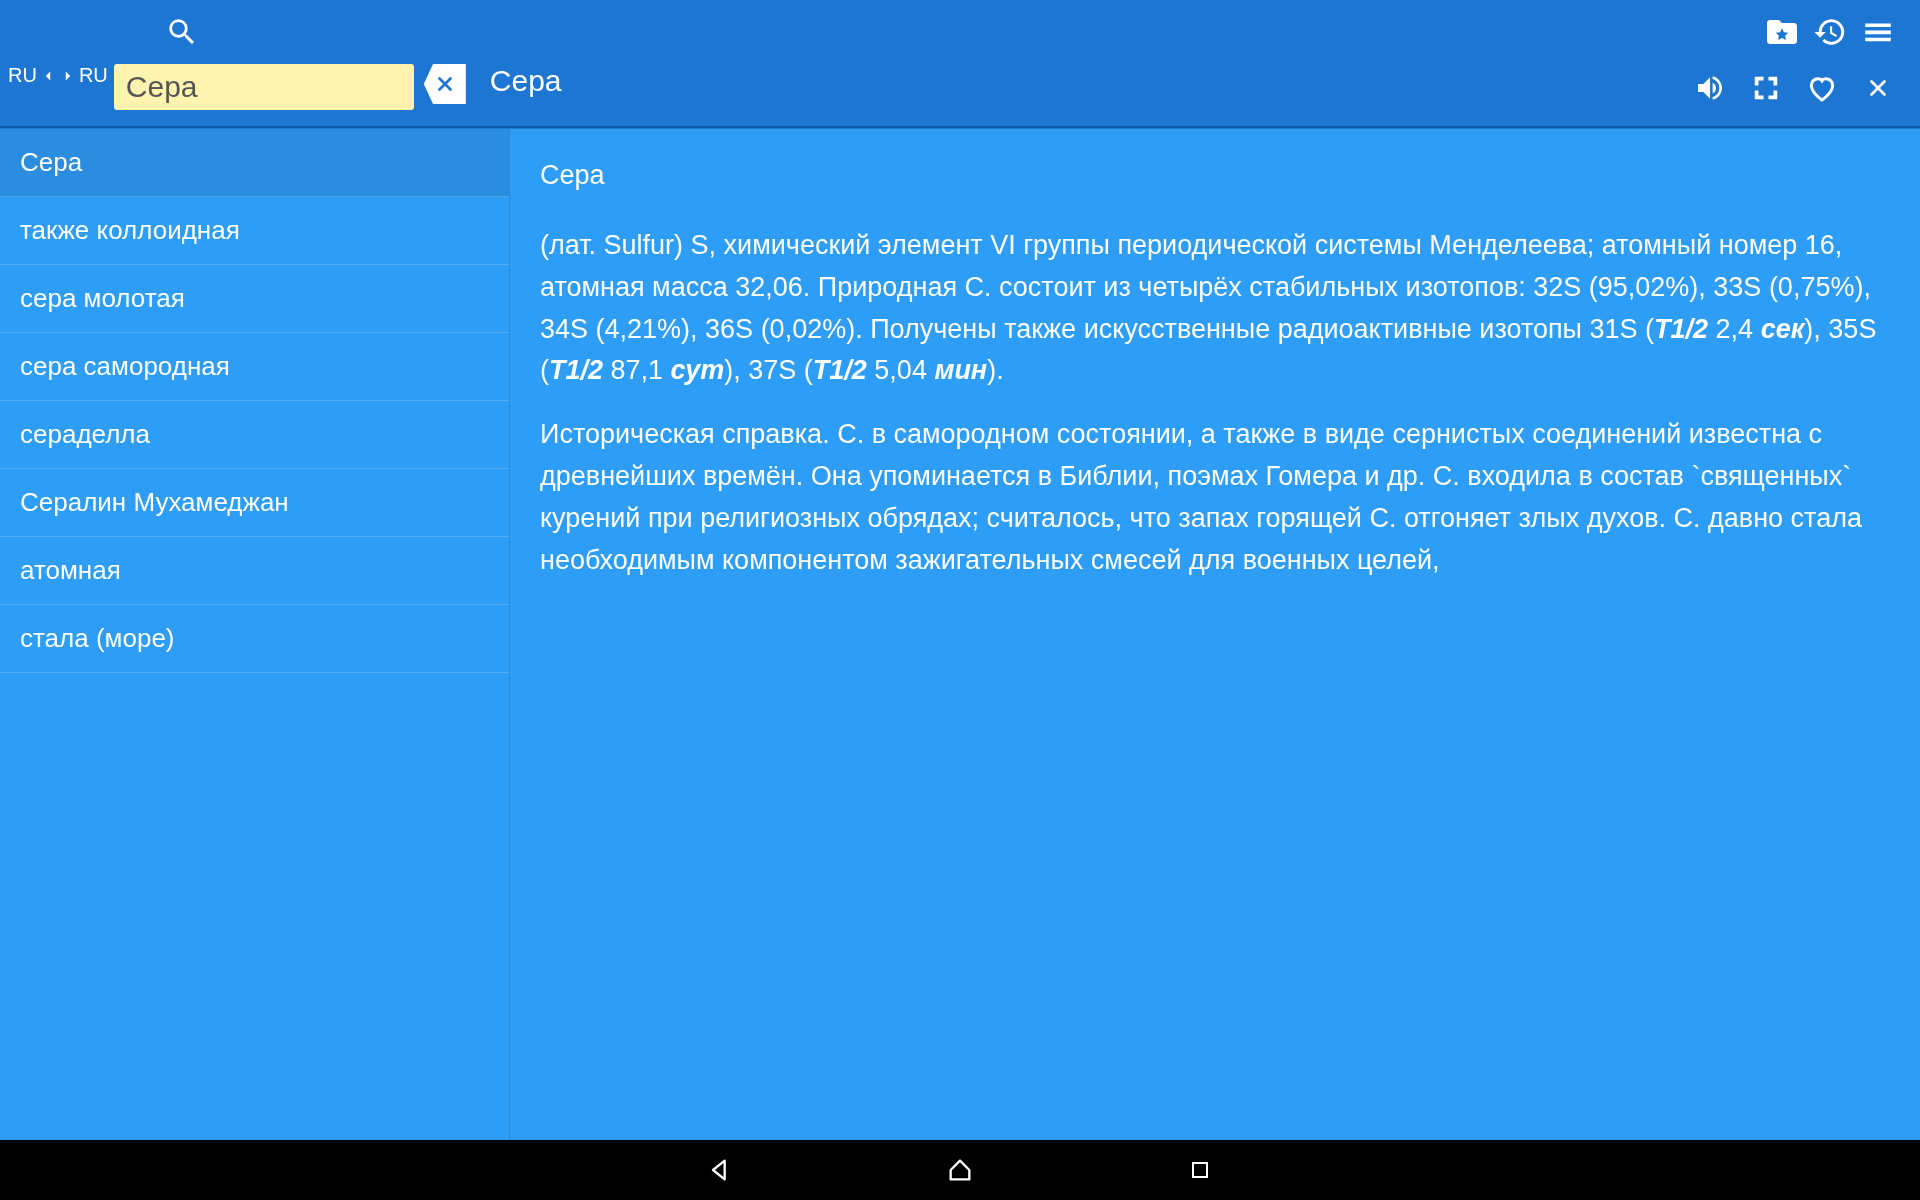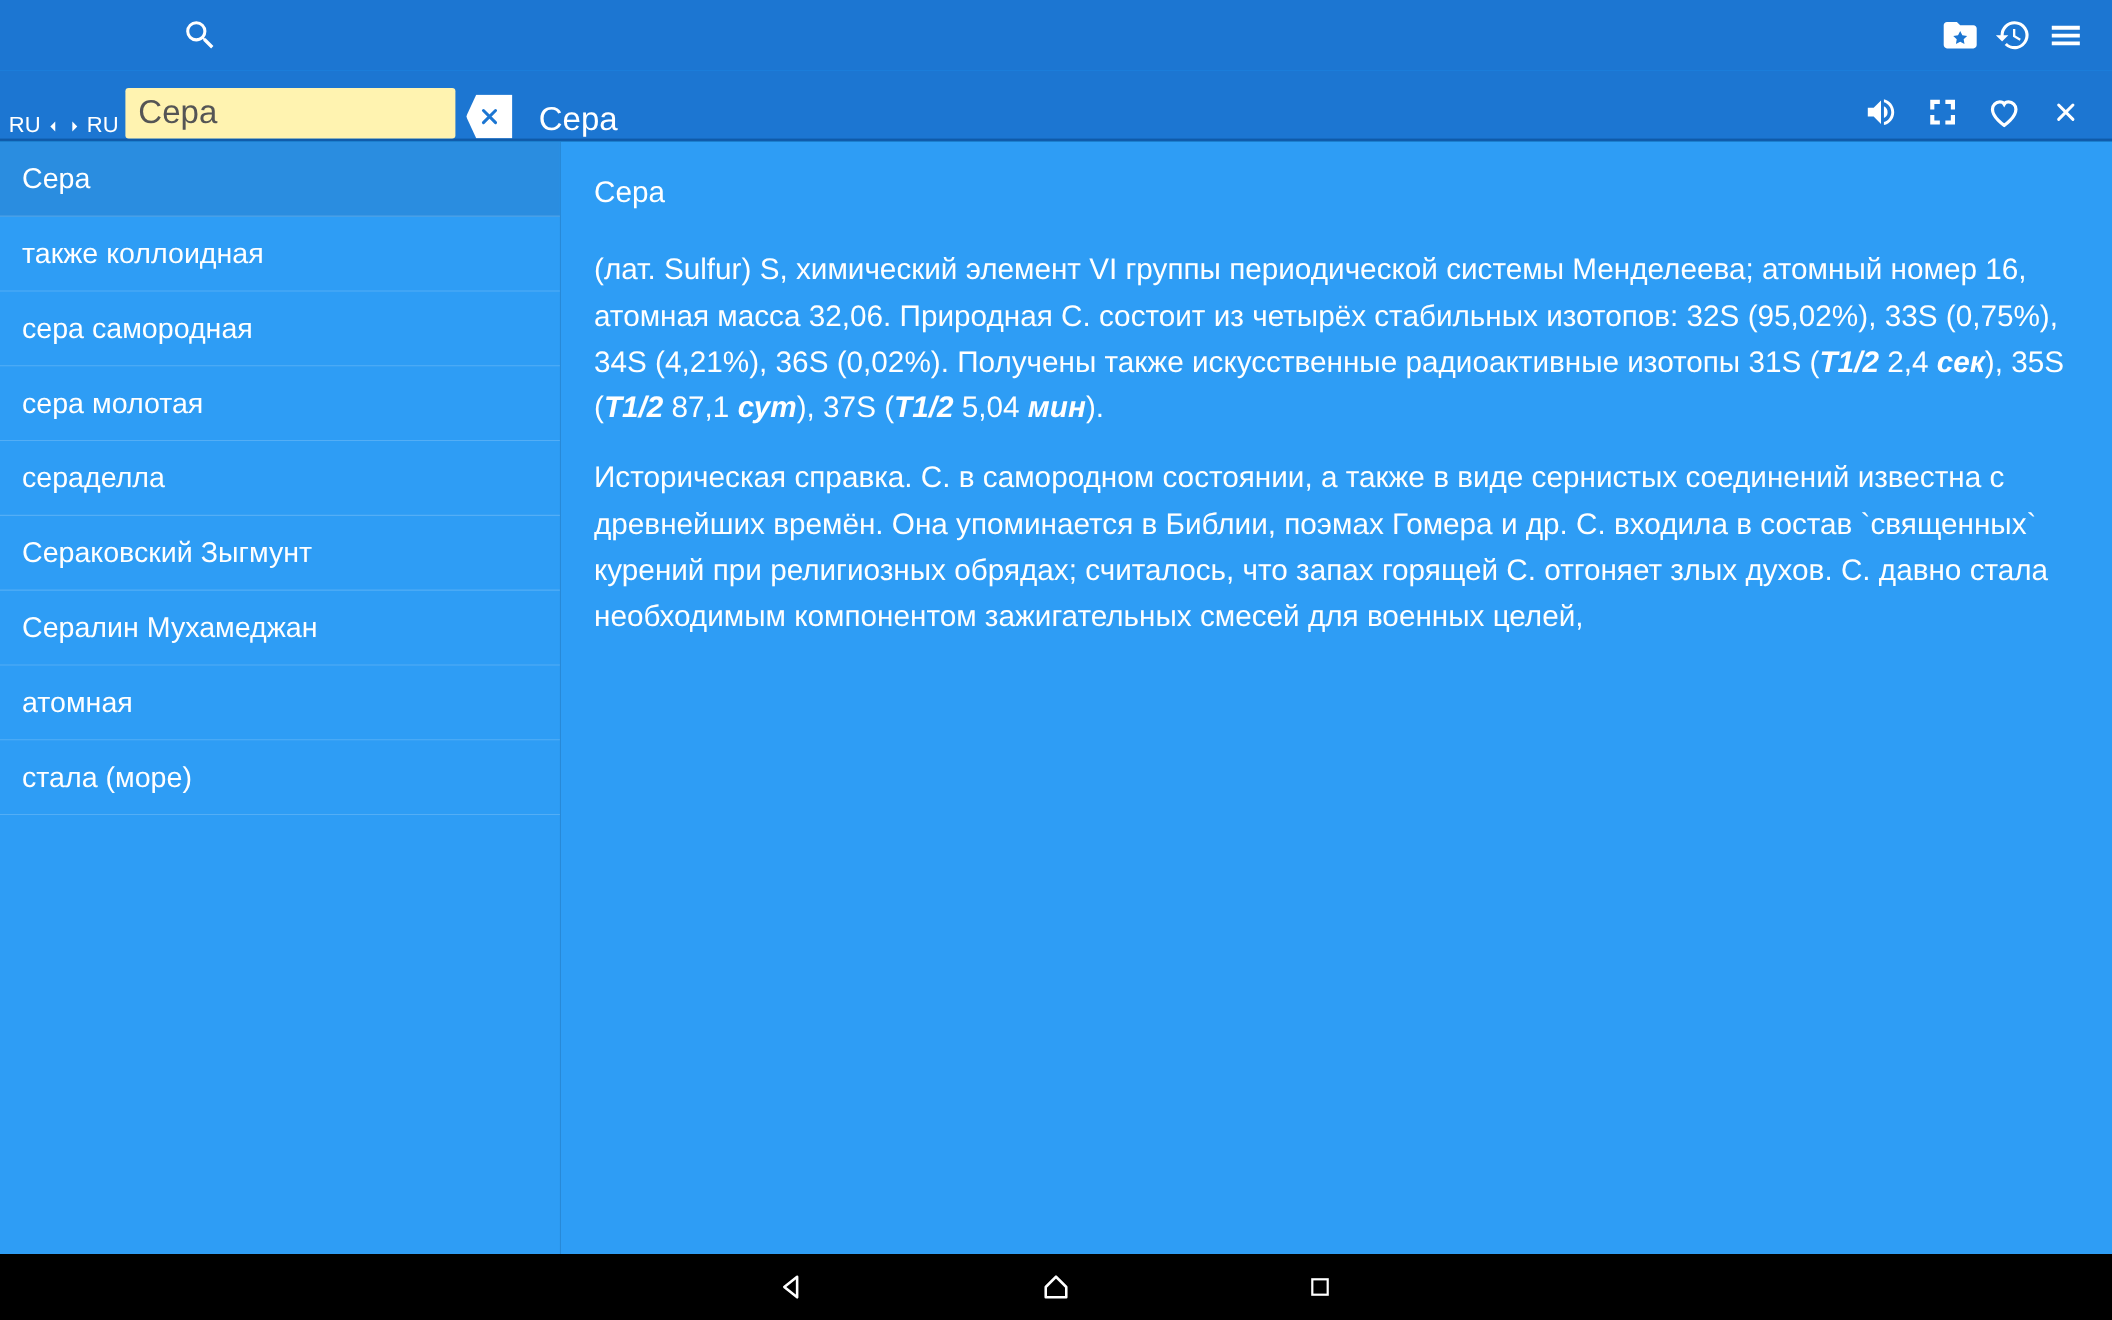--- a/index.html
+++ b/index.html
@@ -23,21 +23,21 @@
     display: flex; align-items: center; justify-content: center;
     cursor: pointer;
   }
   .icon-btn svg { fill: #fff; }
 
   
   .search-row {
     height: 64px;
     background: #1c76d2;
     display: flex;
-    align-items: flex-end;
+    align-items: flex-start;
     padding: 0 18px 0 8px;
     border-bottom: 2px solid #0f5aa8;
   }
   .lang-group {
     display: flex; align-items: center;
     color: #fff; font-size: 20px;
     gap: 2px;
     margin-right: 6px;
   }
   .lang-group .chev { display:inline-flex; }
@@ -196,30 +196,27 @@
 
   <div class="main">
     <div class="sidebar" id="sidebar">
         <div class="list-item selected">
           <span>Сера</span>
         </div>
         <div class="list-item">
           <span>также коллоидная</span>
         </div>
         <div class="list-item">
+          <span>сера молотая</span>
+        </div>
+        <div class="list-item">
           <span>сера самородная</span>
         </div>
         <div class="list-item">
-          <span>сера молотая</span>
-        </div>
-        <div class="list-item">
           <span>сераделла</span>
-        </div>
-        <div class="list-item">
-          <span>Сераковский Зыгмунт</span>
         </div>
         <div class="list-item">
           <span>Сералин Мухамеджан</span>
         </div>
         <div class="list-item">
           <span>атомная</span>
         </div>
         <div class="list-item">
           <span>стала (море)</span>
         </div>

